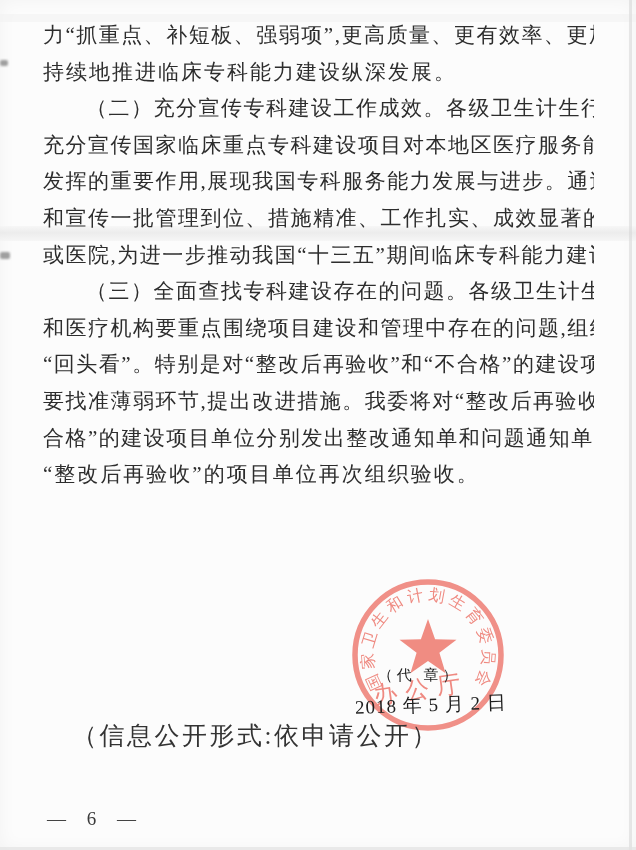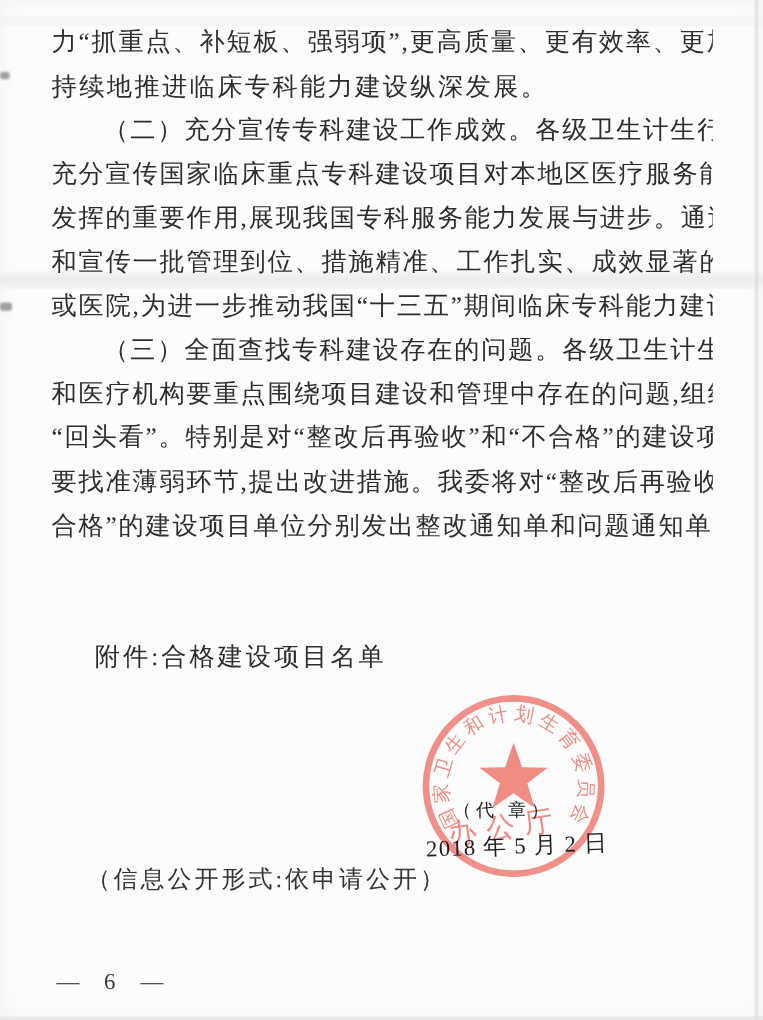--- a/index.html
+++ b/index.html
@@ -42,21 +42,21 @@
     text-align:left; text-align-last:left; letter-spacing:2px; white-space:nowrap;
   }
   .line.indent { text-indent:43px; }
   
   .attachment {
     position:absolute; left:43px; top:533px; width:551px;
     font-size:21px; letter-spacing:2.5px; text-indent:36px; z-index:2;
   }
   .disclosure {
     position:absolute; left:43px; top:719px; width:400px;
-    font-size:20px; letter-spacing:2.5px; text-indent:29px; color:#333; z-index:2;
+    font-size:25px; letter-spacing:2.5px; text-indent:29px; color:#333; z-index:2;
   }
   .page-number {
     position:absolute; left:47px; top:808px;
     font-size:19px; letter-spacing:2px; word-spacing:12px; color:#3a3a3a; z-index:2;
   }
   
   .seal { position:absolute; left:349px; top:576px; width:158px; height:158px; z-index:1; opacity:.92; }
   .sig-daizhang {
     position:absolute; left:352px; top:666px; width:135px; text-align:center;
     font-size:15px; letter-spacing:4px; color:#1e1e1e; z-index:3;
@@ -85,23 +85,23 @@
     <div class="line indent">（二）充分宣传专科建设工作成效。各级卫生计生行政部门要</div>
     <div class="line">充分宣传国家临床重点专科建设项目对本地区医疗服务能力提升</div>
     <div class="line">发挥的重要作用,展现我国专科服务能力发展与进步。通过树立</div>
     <div class="line">和宣传一批管理到位、措施精准、工作扎实、成效显著的专科项目</div>
     <div class="line">或医院,为进一步推动我国“十三五”期间临床专科能力建设工作</div>
     <div class="line indent">（三）全面查找专科建设存在的问题。各级卫生计生行政部门</div>
     <div class="line">和医疗机构要重点围绕项目建设和管理中存在的问题,组织开展</div>
     <div class="line">“回头看”。特别是对“整改后再验收”和“不合格”的建设项目单位</div>
     <div class="line">要找准薄弱环节,提出改进措施。我委将对“整改后再验收”和“不</div>
     <div class="line">合格”的建设项目单位分别发出整改通知单和问题通知单,并对</div>
+    <div class="line end">“整改后再验收”的项目单位再次组织验收。</div>
   </div>
 
-  <div class="attachment">附件:合格建设项目名单</div>
 
   <svg class="seal" viewBox="0 0 158 158">
     <defs>
       <path id="seal-arc" d="M 33.95 110.6 A 55 55 0 1 1 124.05 110.6" fill="none"></path>
     </defs>
     <circle cx="79" cy="79" r="73" fill="none" stroke="#ee8077" stroke-width="5.5" opacity="0.95"></circle>
     <polygon points="79,43 86.1,63.3 107.5,63.7 90.4,76.7 96.6,97.3 79,85 61.4,97.3 67.6,76.7 50.5,63.7 71.9,63.3" fill="#ee7b70" opacity="0.95"></polygon>
     <text font-size="16" fill="#ee8077" style="letter-spacing:4px; font-family:'Liberation Serif','DejaVu Serif',serif;">
       <textPath href="#seal-arc" startOffset="50%" text-anchor="middle">国家卫生和计划生育委员会</textPath>
     </text>

